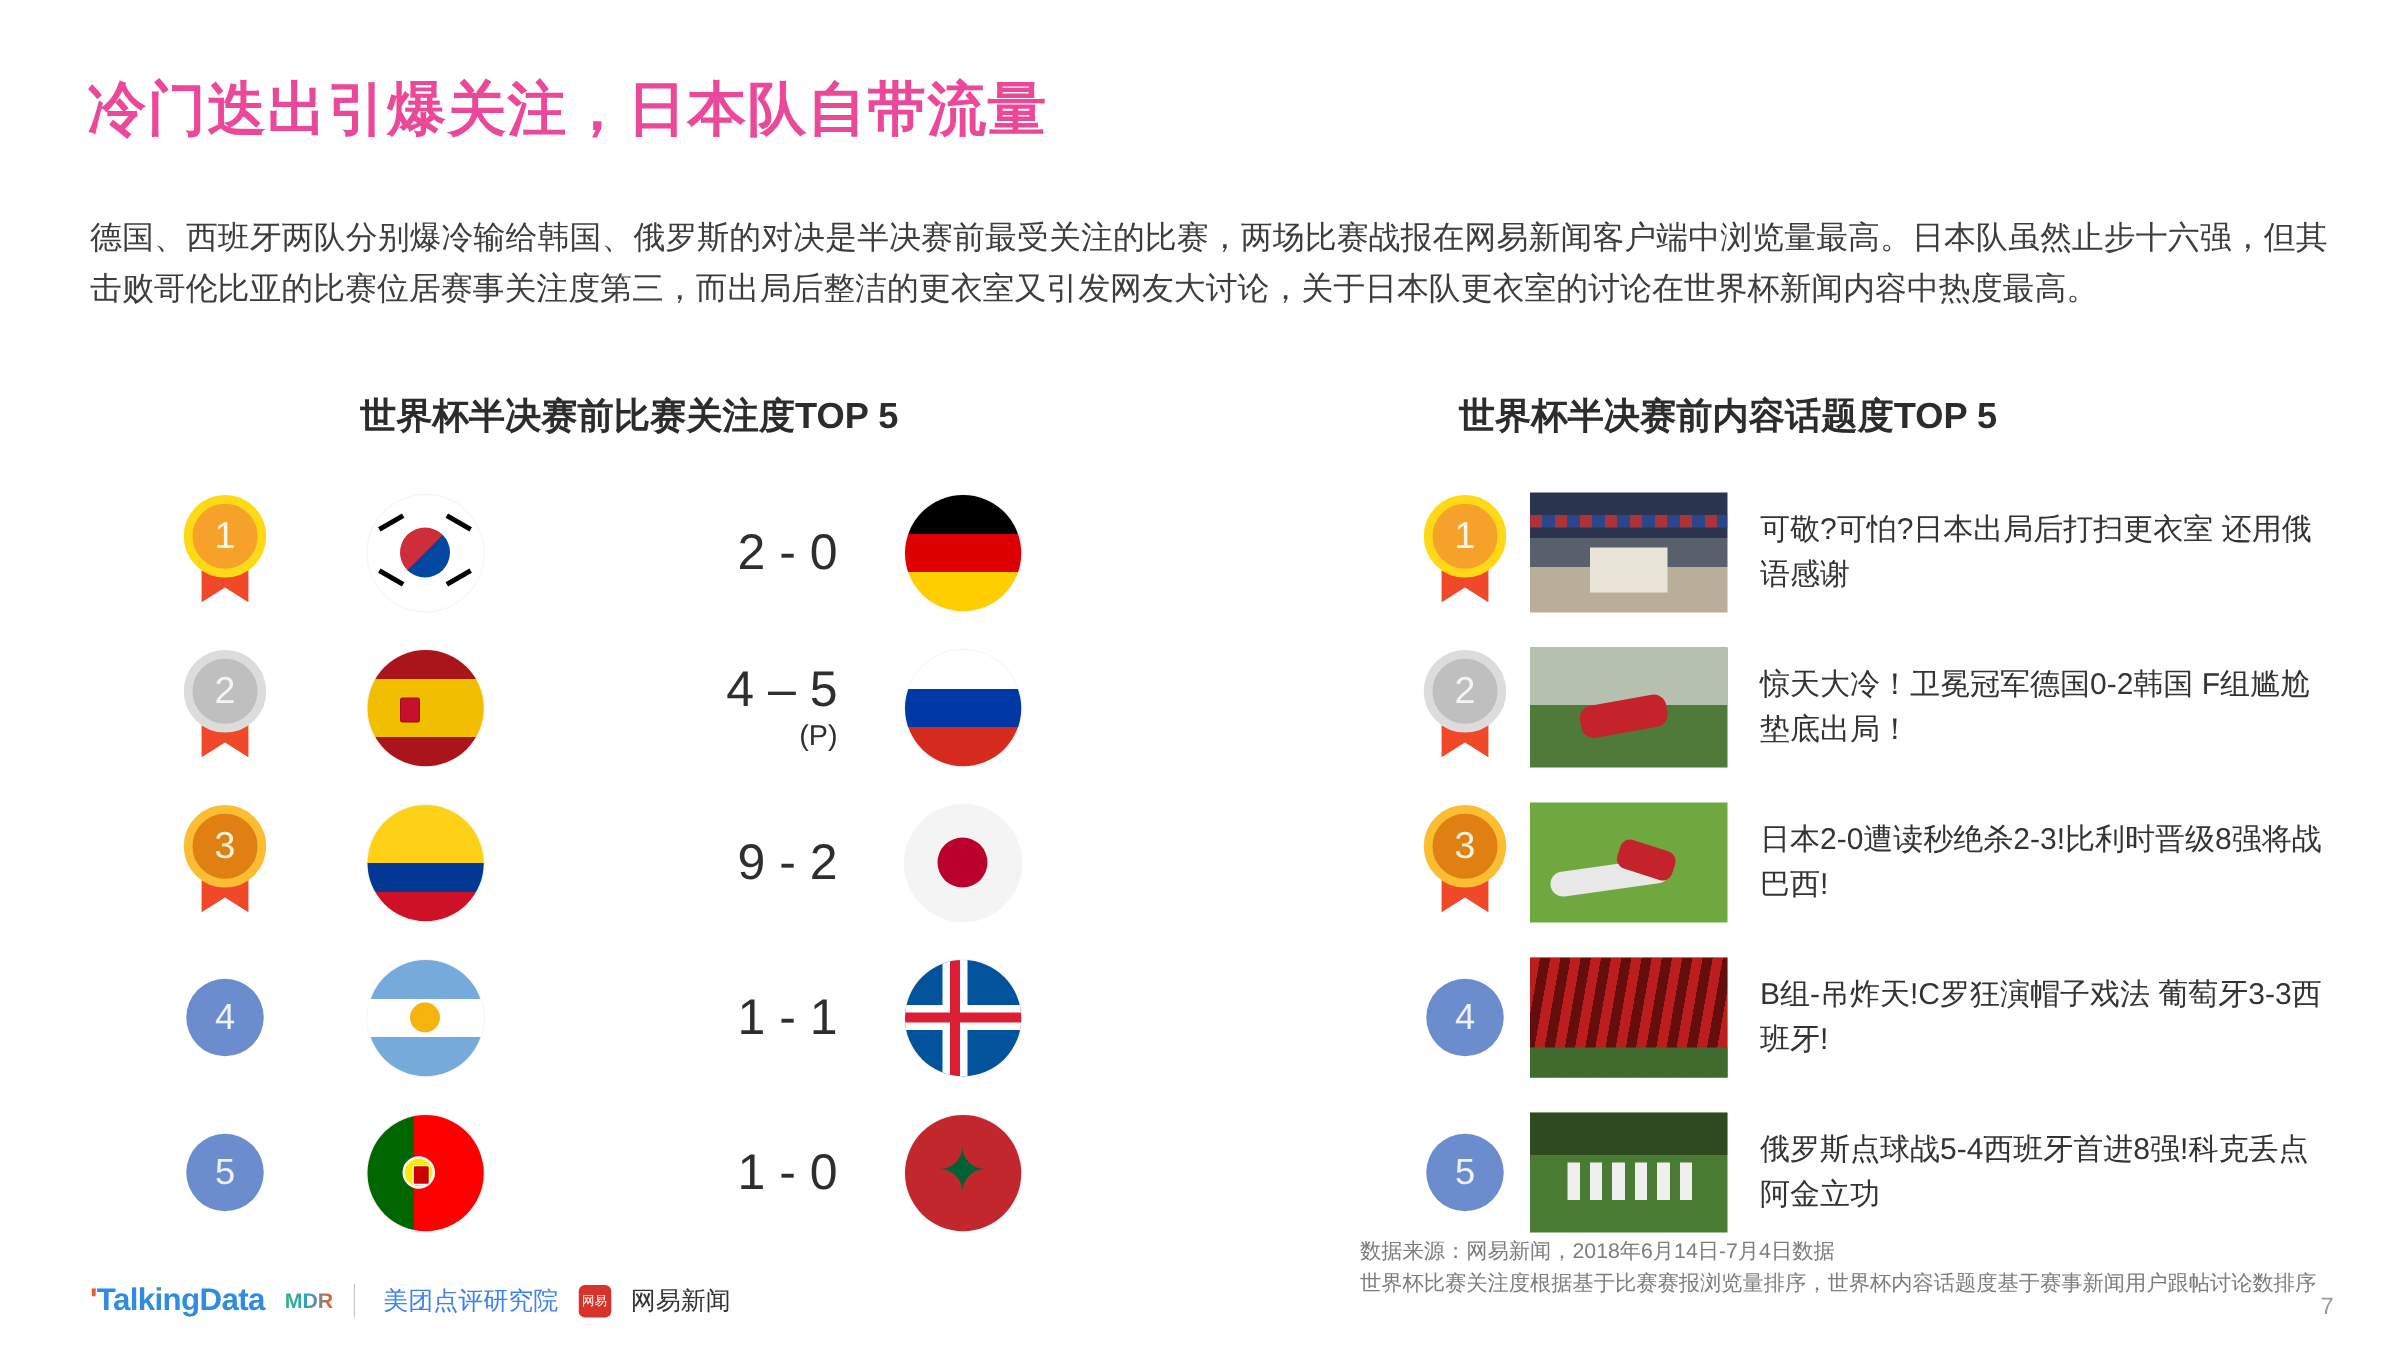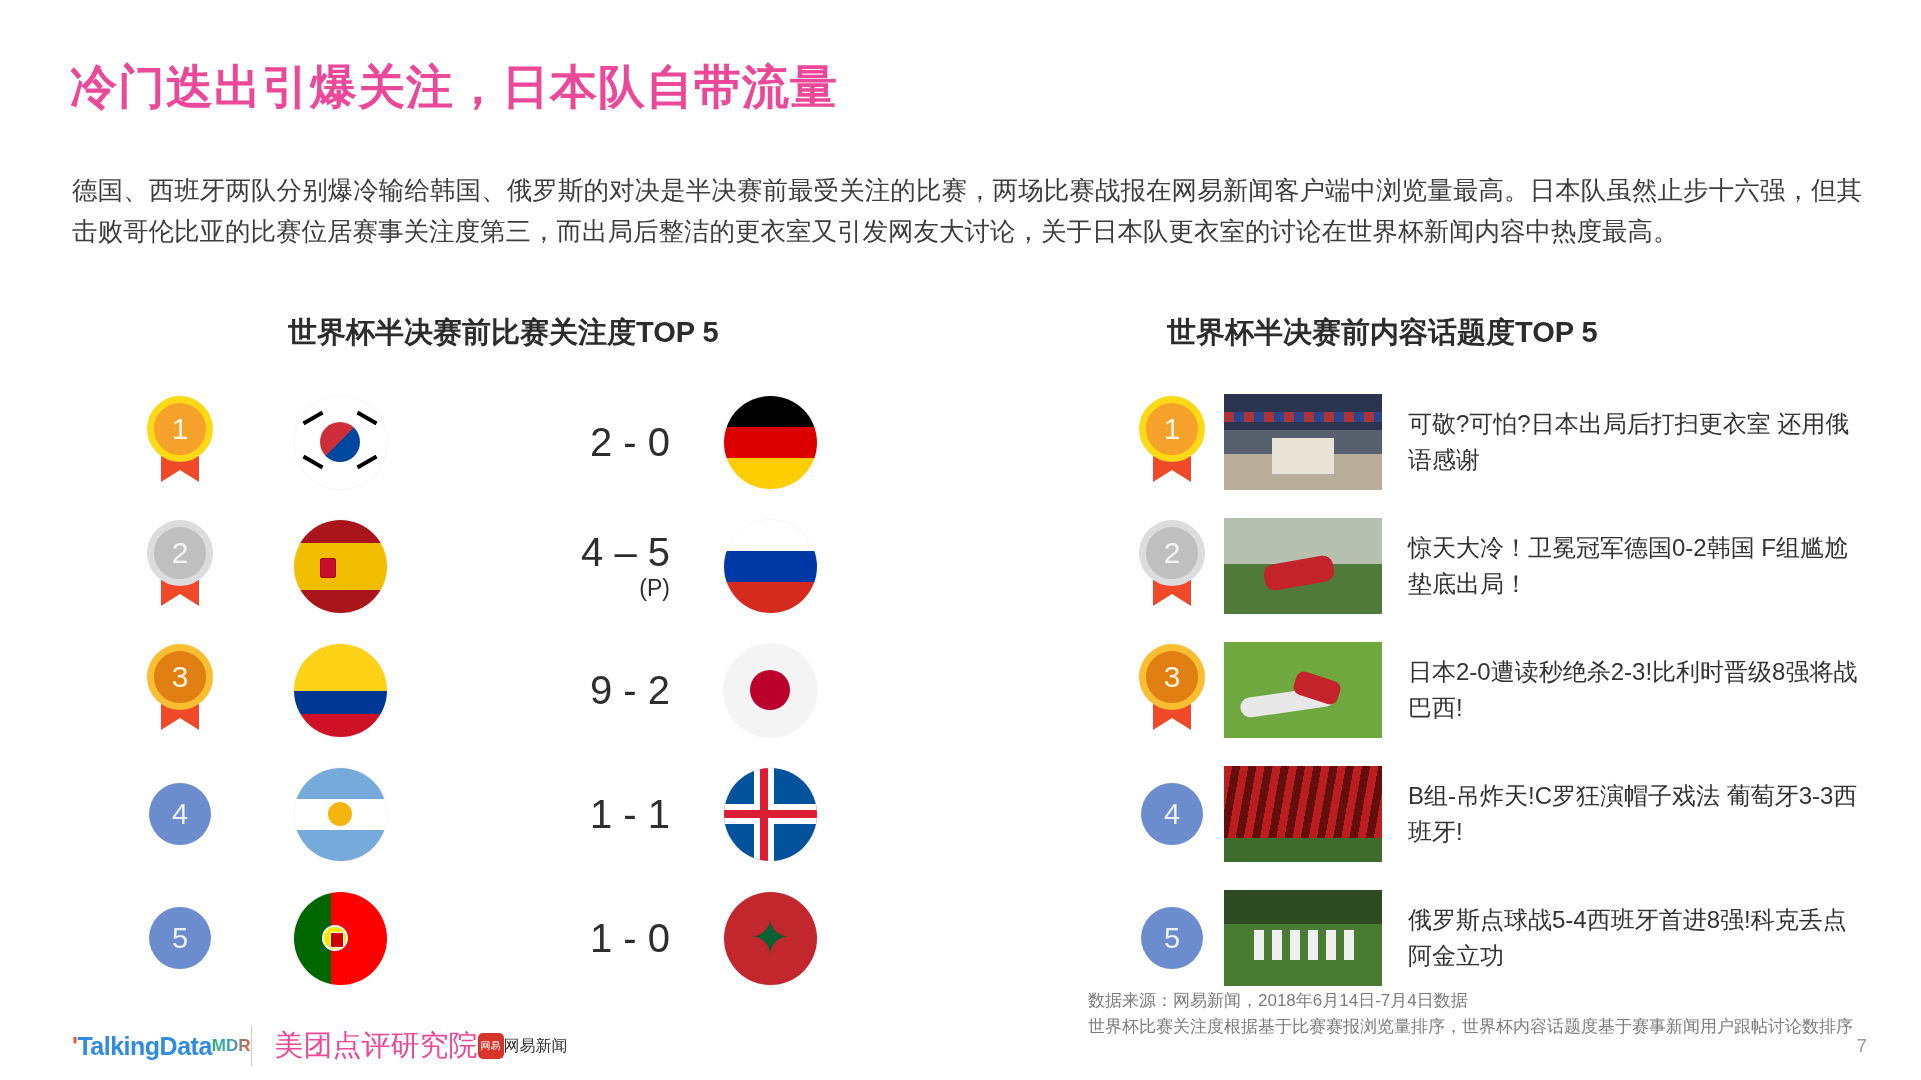--- a/index.html
+++ b/index.html
@@ -158,31 +158,31 @@
   
   .source {
     position: absolute; right: 68px; top: 988px;
     text-align: left; font-size: 17px; line-height: 26px; color: #7c7c7c;
   }
   .page-num {
     position: absolute; right: 54px; top: 1035px; font-size: 19px; color: #9a9a9a;
   }
   .footer-logos {
     position: absolute; left: 72px; top: 1026px;
-    display: flex; align-items: center; 
+    display: flex; align-items: center; gap: 16px;
   }
   .logo-td { font-size: 25px; font-weight: bold; color: #2f8ce0; letter-spacing:-.5px;}
   .logo-td .dot { color:#f05a28; }
   .logo-mdr { font-size: 17px; font-weight: bold;
      background: linear-gradient(90deg,#2fb37a,#34a0c4,#f05a28);
      -webkit-background-clip: text; background-clip: text; color: transparent; }
-  .logo-mt { font-size: 29px; color:#ec4899; border-left:1px solid #ccc; padding-left:23px;}
+  .logo-mt { font-size: 20px; color:#3b82f6; border-left:1px solid #ccc; padding-left:23px;}
   .logo-nebox { width:26px; height:26px; background:#d8332a; border-radius:5px;
      color:#fff; font-size:10px; display:flex; align-items:center; justify-content:center;}
-  .logo-ne { font-size: 16px; color:#333; }
+  .logo-ne { font-size: 20px; color:#333; }
 </style>
 </head>
 <body>
 
 <div class="page">
 
   <h1 class="main-title">冷门迭出引爆关注，日本队自带流量</h1>
   <p class="intro">德国、西班牙两队分别爆冷输给韩国、俄罗斯的对决是半决赛前最受关注的比赛，两场比赛战报在网易新闻客户端中浏览量最高。日本队虽然止步十六强，但其击败哥伦比亚的比赛位居赛事关注度第三，而出局后整洁的更衣室又引发网友大讨论，关于日本队更衣室的讨论在世界杯新闻内容中热度最高。</p>
 
   <h2 class="sec-head" id="sec-head-left">世界杯半决赛前比赛关注度TOP 5</h2>

